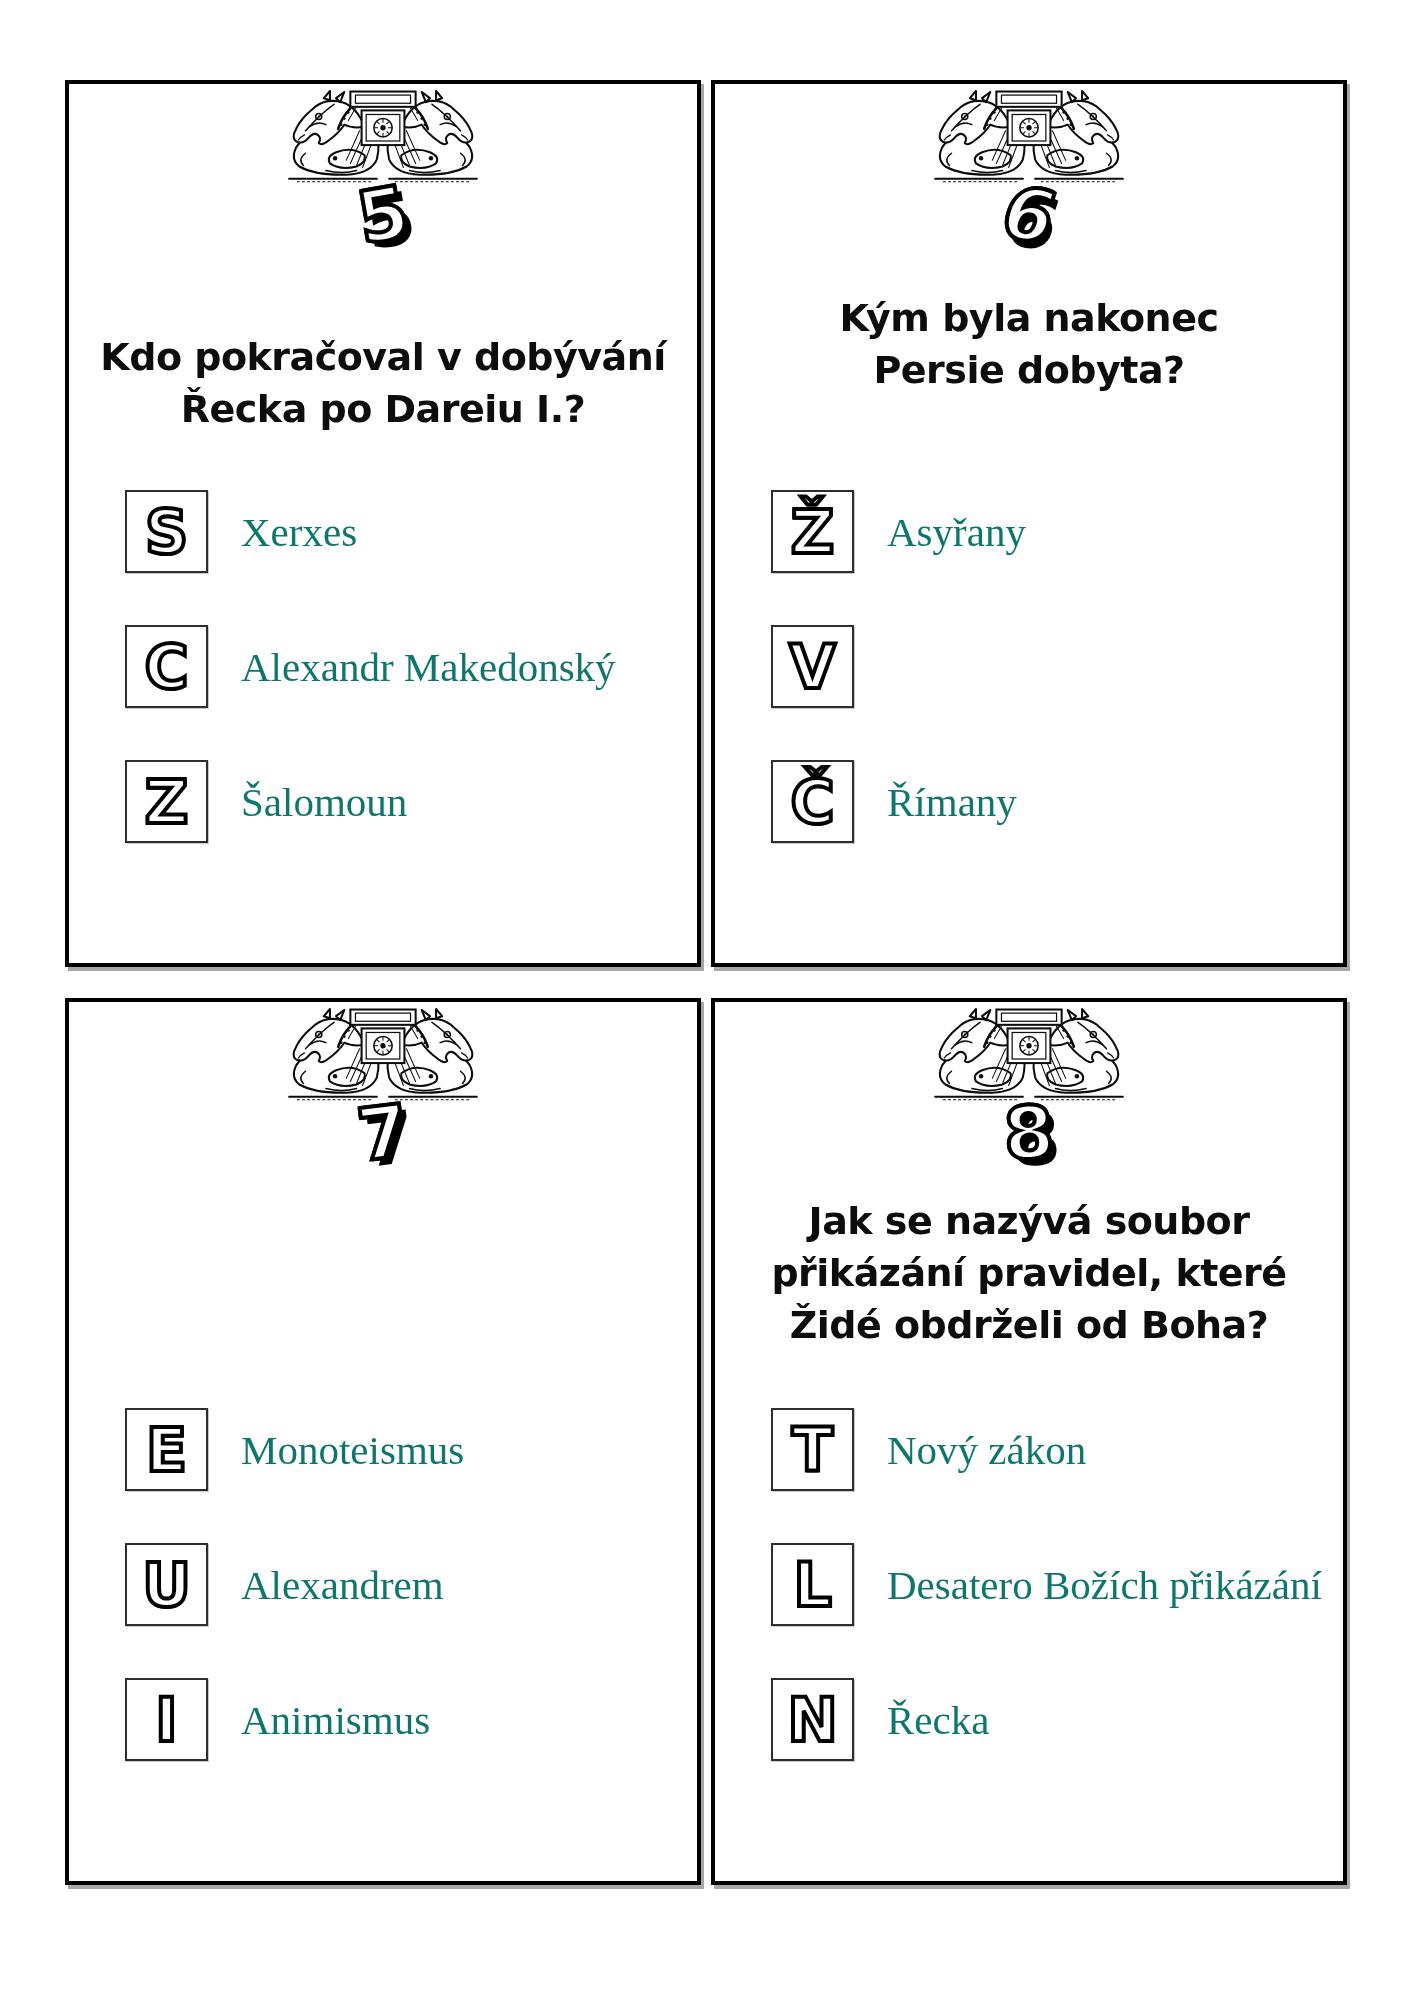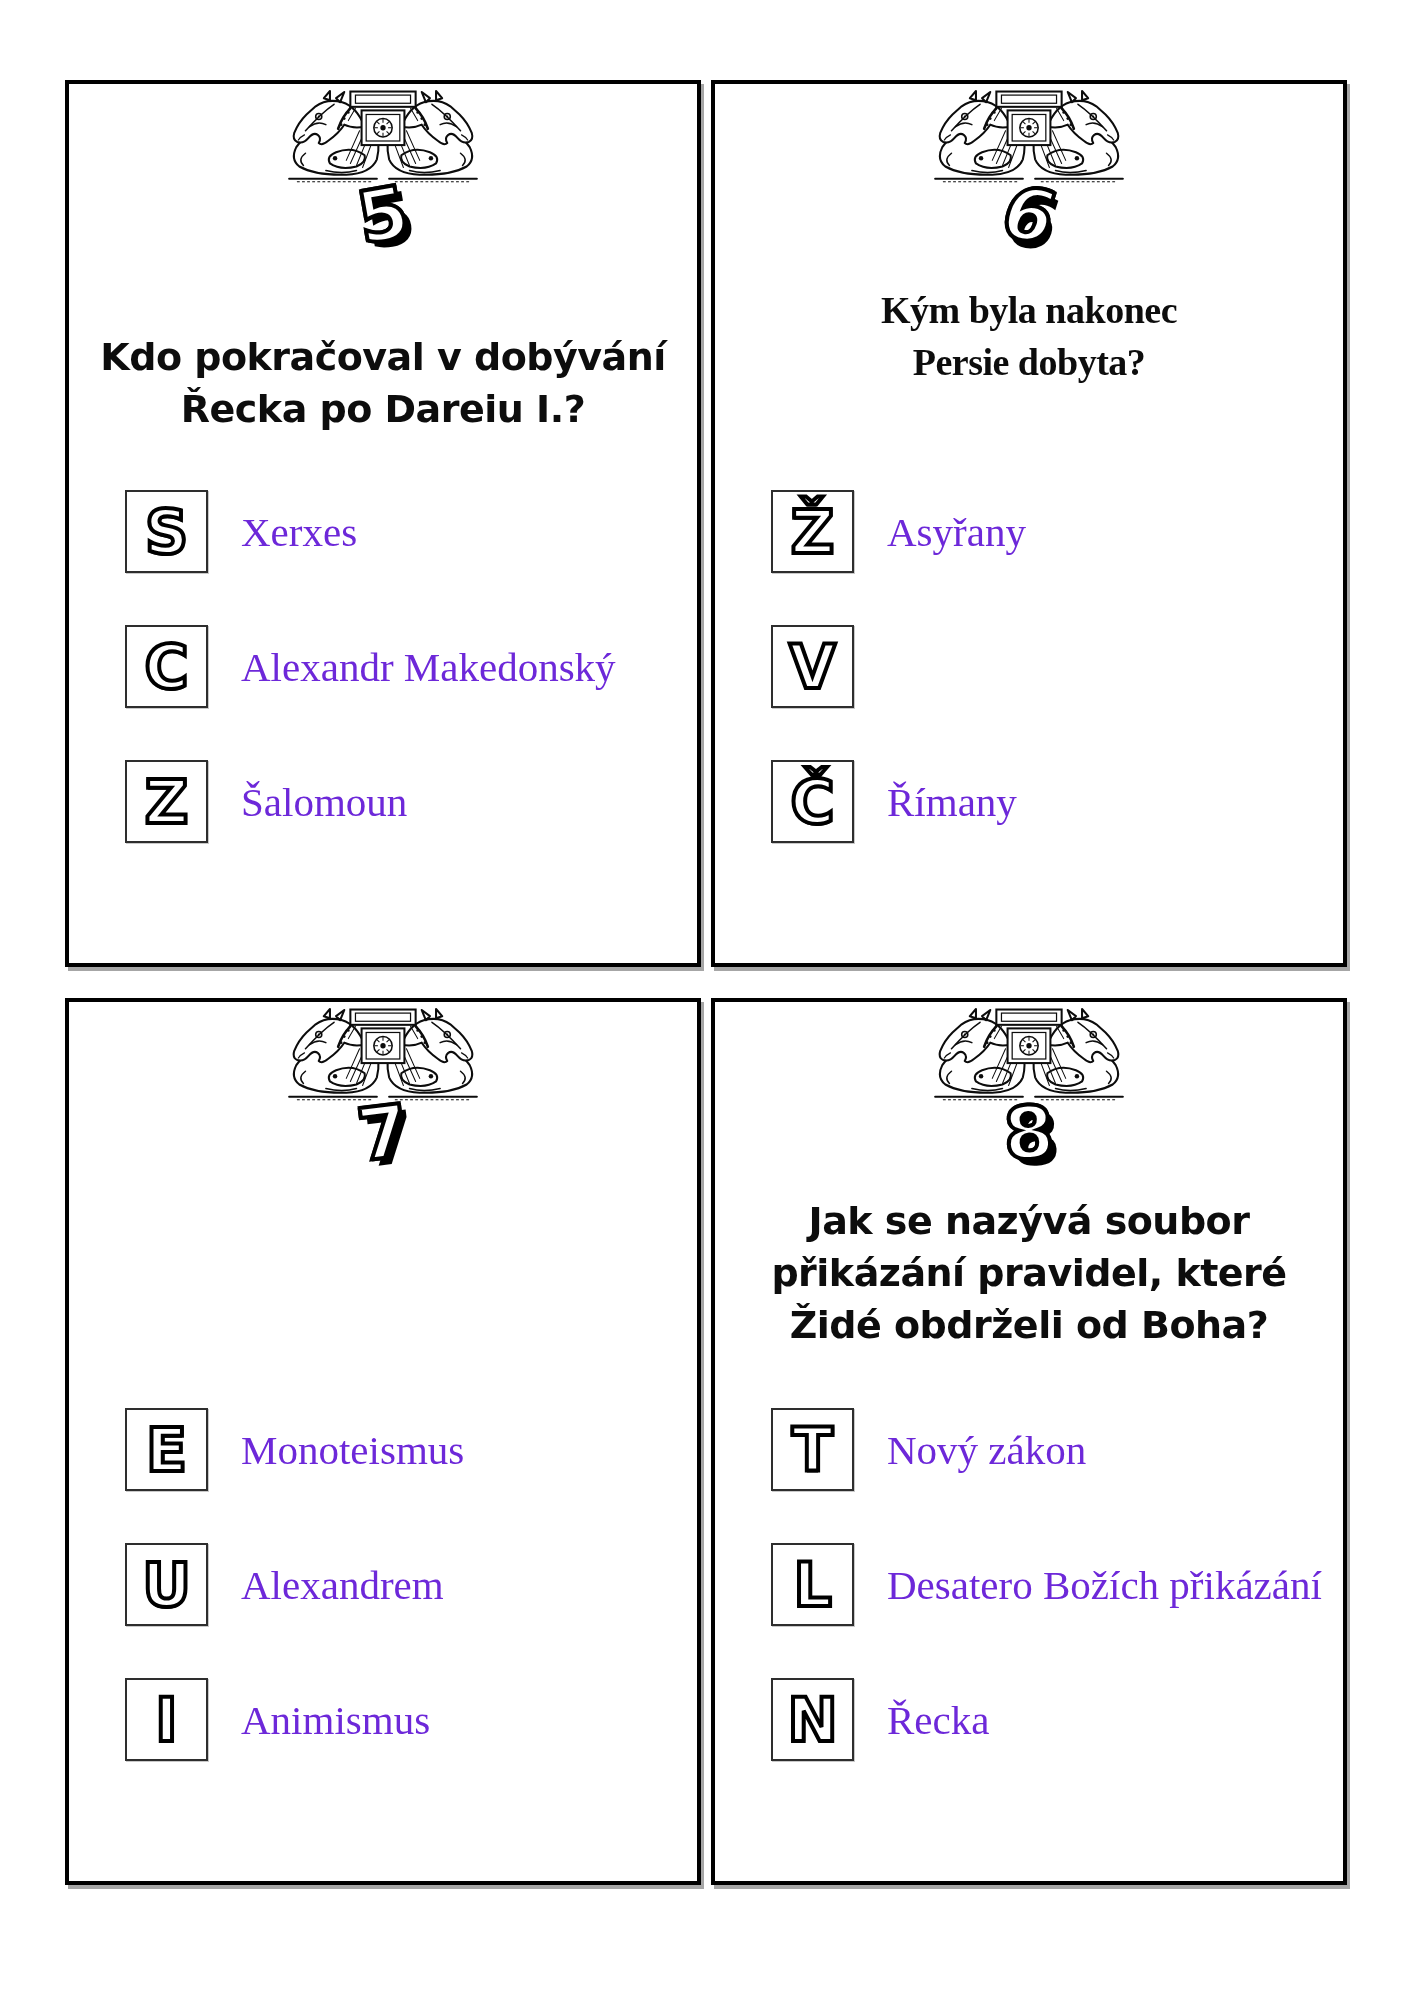--- a/index.html
+++ b/index.html
@@ -35,21 +35,21 @@
   .c6 .num span{transform:rotate(10deg) skewX(-8deg);}
   .c7 .num span{transform:rotate(-7deg);}
   .c8 .num span{transform:rotate(-3deg);}
 
   .question{
     position:absolute;left:6px;right:6px;margin:0;text-align:center;
     font-weight:700;font-size:38px;line-height:52px;letter-spacing:-0.5px;
     color:#0d0d0d;white-space:pre-line;
   }
   .c5 .question{top:247px;}
-  .c6 .question{top:200px;font-family:Liberation Serif, serif;}
+  .c6 .question{top:208px;}
   .c7 .question{top:247px;}
   .c8 .question{top:193px;}
 
   .options{
     position:absolute;left:56px;right:4px;top:406px;
     list-style:none;margin:0;padding:0;
   }
   .option{display:flex;align-items:center;height:83px;margin-bottom:52px;}
   .lbox{
     width:83px;height:83px;box-sizing:border-box;flex:0 0 83px;
@@ -59,21 +59,21 @@
   }
   .letter{
     font-weight:700;font-size:60px;line-height:1;
     color:#fff;
     -webkit-text-stroke:4px #000;
     text-shadow:-1.5px 0 0 #000, 1.5px 0 0 #000, 0 -1.5px 0 #000, 0 1.5px 0 #000;
   }
   .opt-text{
     margin-left:33px;
     font-family:"Liberation Serif","DejaVu Serif",serif;
-    font-size:41px;color:#6d28d9;white-space:nowrap;
+    font-size:41px;color:#0f766e;white-space:nowrap;
   }
 </style>
 </head>
 <body>
 
 <svg width="0" height="0" style="position:absolute" aria-hidden="true">
   <defs>
     <g id="halfhorse" stroke="#0c0c0c" fill="#fff" stroke-width="2" stroke-linecap="round" stroke-linejoin="round">
       <path d="M128 40 Q146 30 168 36 Q196 42 205 56 Q211 68 202 75 Q186 84 156 83 Q132 82 126 68 Q122 52 128 40 Z"></path>
       <path d="M196 62 Q204 68 198 74" fill="none" stroke-width="1.5"></path>

